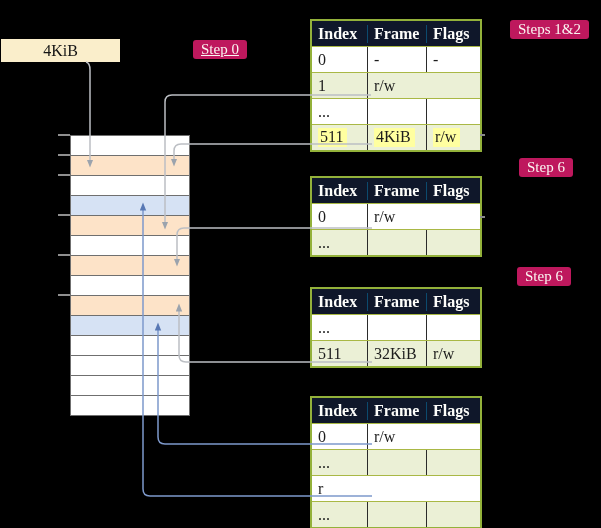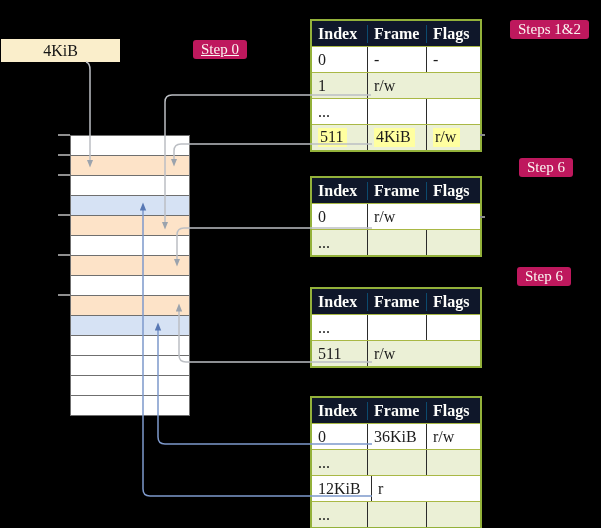--- a/index.html
+++ b/index.html
@@ -127,42 +127,41 @@
       <div class="th c2">Frame</div>
       <div class="th c3">Flags</div>
     </div>
     <div class="tr">
       <div class="td c1">...</div>
       <div class="td c2"></div>
       <div class="td c3"></div>
     </div>
     <div class="tr shade">
       <div class="td c1">511</div>
+      <div class="td c2">32KiB</div>
       <div class="td c3">r/w</div>
     </div>
   </div>
 
   <div class="ptable" style="top:396px;">
     <div class="thead">
       <div class="th c1">Index</div>
       <div class="th c2">Frame</div>
       <div class="th c3">Flags</div>
     </div>
     <div class="tr">
       <div class="td c1">0</div>
-      <div class="td c2">36KiB</div>
       <div class="td c3">r/w</div>
     </div>
     <div class="tr shade">
       <div class="td c1">...</div>
       <div class="td c2"></div>
       <div class="td c3"></div>
     </div>
     <div class="tr">
-      <div class="td c2">12KiB</div>
       <div class="td c3">r</div>
     </div>
     <div class="tr shade">
       <div class="td c1">...</div>
       <div class="td c2"></div>
       <div class="td c3"></div>
     </div>
   </div>
 
   <div class="dash" style="left:480px;top:134px;"></div>

